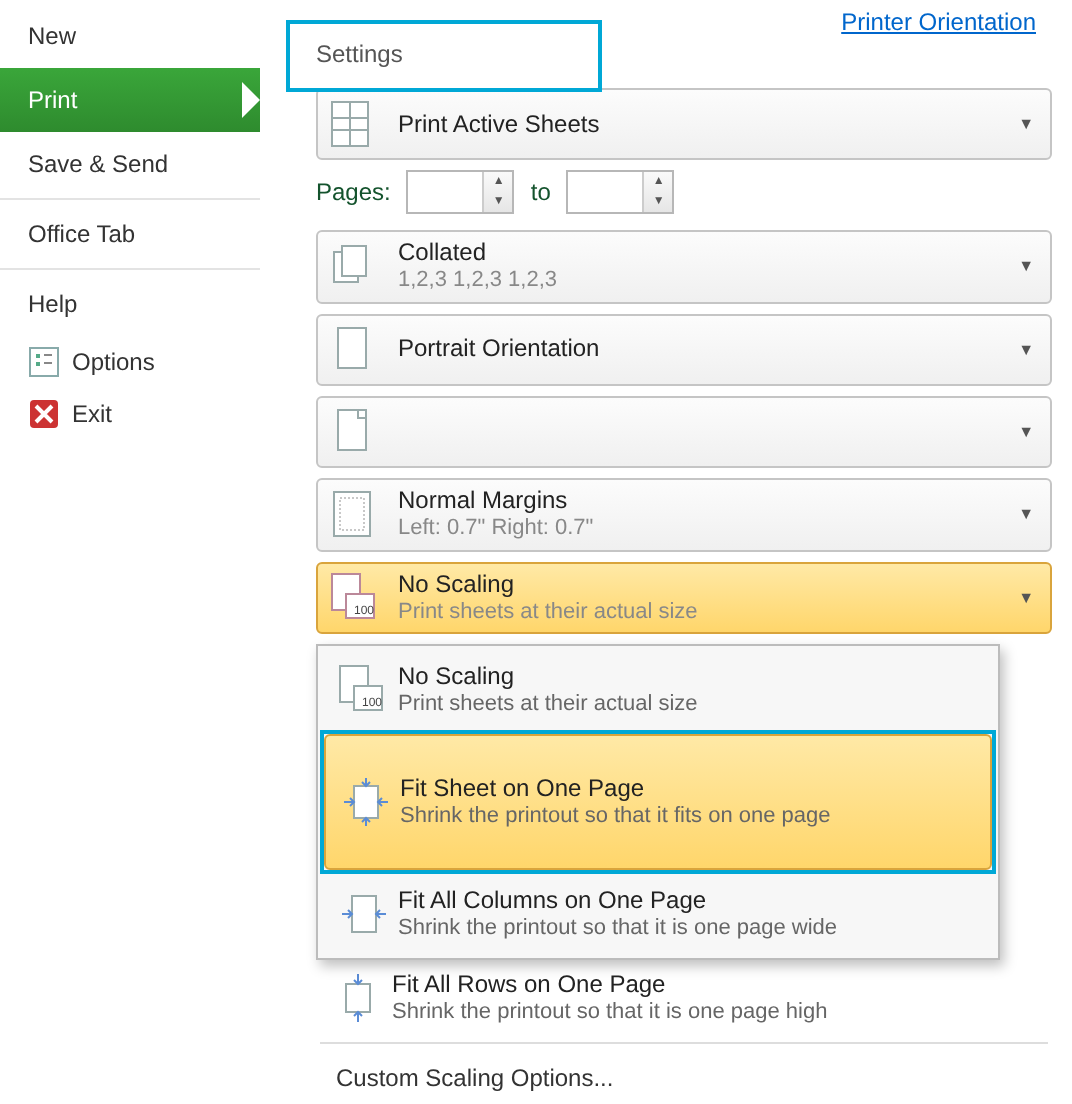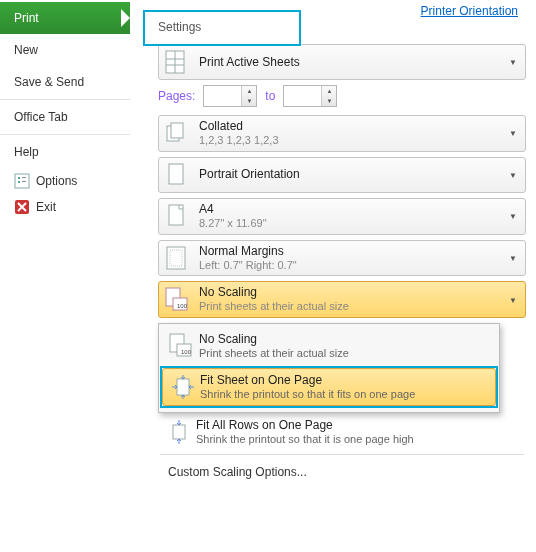--- a/index.html
+++ b/index.html
@@ -20,45 +20,45 @@
   .hb-settings { position:absolute; left:143px; top:10px; width:158px; height:36px; pointer-events:none; }
   .setting-row { width: 342px; }
   .dropdown { display:flex; align-items:center; border:1px solid #c5c5c5; border-radius:3px; background:linear-gradient(#fcfcfc,#f0f0f0); padding:3px 6px 3px 4px; width:100%; position:relative; cursor:pointer; margin-bottom:5px; min-height:36px; }
   .dropdown .caret { position:absolute; right:8px; top:50%; transform:translateY(-50%); font-size:8px; color:#555; }
   .dropdown .ico { width:28px; height:28px; flex:0 0 28px; margin-right:8px; display:flex; align-items:center; justify-content:center; }
   .dropdown .tgroup { line-height:1.25; }
   .dropdown .t1 { color:#222; }
   .dropdown .t2 { color:#888; font-size:11px; }
   .dropdown.open { background: linear-gradient(#ffe9a6,#ffd66b); border-color:#d9a43c; }
   .pages-row { display:flex; align-items:center; gap:8px; margin:4px 0 8px 0; }
-  .pages-row label { color:#8b5cf6; }
+  .pages-row label { color:#14532d; }
   .spin { position:relative; }
   .spin input { width:54px; height:22px; border:1px solid #b7b7b7; padding:2px 16px 2px 4px; }
   .spin .arrows { position:absolute; right:1px; top:1px; bottom:1px; width:15px; background:linear-gradient(#fafafa,#e6e6e6); border-left:1px solid #ccc; display:flex; flex-direction:column; }
   .spin .arrows span { flex:1; font-size:6px; display:flex; align-items:center; justify-content:center; color:#555; }
   
   svg { display:block; }
   .menu { width:342px; border:1px solid #bcbcbc; background:#f7f7f7; box-shadow:2px 3px 6px rgba(0,0,0,.25); padding:3px 2px; position:relative; }
   .menu-item { display:flex; align-items:center; padding:4px 4px; border-radius:3px; cursor:pointer; }
   .menu-item .mi-ico { width:34px; height:30px; flex:0 0 34px; display:flex; align-items:center; justify-content:center; }
   .menu-item .mi-tx { line-height:1.25; }
   .menu-item .mi-t1 { color:#222; }
   .menu-item .mi-t2 { color:#666; font-size:11px; }
-  .menu-item.selected { background:linear-gradient(#ffe9a6,#ffd66b); border:1px solid #d9a43c; padding:3px 3px;align-items:flex-end; }
+  .menu-item.selected { background:linear-gradient(#ffe9a6,#ffd66b); border:1px solid #d9a43c; padding:18px 3px; }
   .menu-highlight { border:2px solid #00a8d6; margin:1px -1px; }
   .menu-sep { height:1px; background:#ddd; margin:3px 2px; }
   .menu-footer { padding:7px 10px; text-align:left; color:#333; cursor:pointer; }
 </style>
 </head>
 <body>
 
 <div class="container">
   <div class="sidebar">
+    <div class="nav-item">New</div>
     <div class="nav-item active">Print</div>
-    <div class="nav-item">New</div>
     <div class="nav-item">Save &amp; Send</div>
     <div class="sep"></div>
     <div class="nav-item">Office Tab</div>
     <div class="sep"></div>
     <div class="nav-item">Help</div>
     <div class="sub-item">
       <span class="mico">
         <svg width="16" height="16">
             <rect x="1" y="1" width="14" height="14" fill="#fff" stroke="#8aa" stroke-width="1"></rect>
             <rect x="4" y="4" width="2" height="2" fill="#5a8"></rect>
@@ -143,24 +143,20 @@
       </span>
       <span class="caret">▼</span>
     </div>
 
     <div class="dropdown">
       <span class="ico">
         <svg width="22" height="26">
             <rect x="3" y="2" width="14" height="20" fill="#fff" stroke="#9aa"></rect>
             <polyline points="13,2 13,6 17,6" fill="none" stroke="#9aa"></polyline>
           </svg>
-      </span>
-      <span class="tgroup">
-        <div class="t1">A4</div>
-        <div class="t2">8.27" x 11.69"</div>
       </span>
       <span class="caret">▼</span>
     </div>
 
     <div class="dropdown">
       <span class="ico">
         <svg width="24" height="26">
             <rect x="2" y="2" width="18" height="22" fill="#fff" stroke="#9aa"></rect>
             <rect x="5" y="5" width="12" height="16" fill="none" stroke="#c8c8c8" stroke-dasharray="1,1"></rect>
           </svg>
@@ -211,20 +207,33 @@
                 <path d="M15 3 L15 7 M13 5 L15 7 L17 5" stroke="#5a8cd6" fill="none"></path>
                 <path d="M15 27 L15 23 M13 25 L15 23 L17 25" stroke="#5a8cd6" fill="none"></path>
               </svg>
             </span>
           <span class="mi-tx">
             <div class="mi-t1">Fit Sheet on One Page</div>
             <div class="mi-t2">Shrink the printout so that it fits on one page</div>
           </span>
         </div>
       </div>
+      <div class="menu-item">
+        <span class="mi-ico">
+            <svg width="30" height="30">
+              <rect x="9" y="6" width="12" height="18" fill="#fff" stroke="#9aa"></rect>
+              <path d="M4 15 L9 15 M7 13 L9 15 L7 17" stroke="#5a8cd6" fill="none"></path>
+              <path d="M26 15 L21 15 M23 13 L21 15 L23 17" stroke="#5a8cd6" fill="none"></path>
+            </svg>
+          </span>
+        <span class="mi-tx">
+          <div class="mi-t1">Fit All Columns on One Page</div>
+          <div class="mi-t2">Shrink the printout so that it is one page wide</div>
+        </span>
+        </div>
       </div>
       <div class="menu-item">
         <span class="mi-ico">
           <svg width="30" height="30">
             <rect x="9" y="8" width="12" height="14" fill="#fff" stroke="#9aa"></rect>
             <path d="M15 3 L15 8 M13 6 L15 8 L17 6" stroke="#5a8cd6" fill="none"></path>
             <path d="M15 27 L15 22 M13 24 L15 22 L17 24" stroke="#5a8cd6" fill="none"></path>
           </svg>
         </span>
         <span class="mi-tx">

